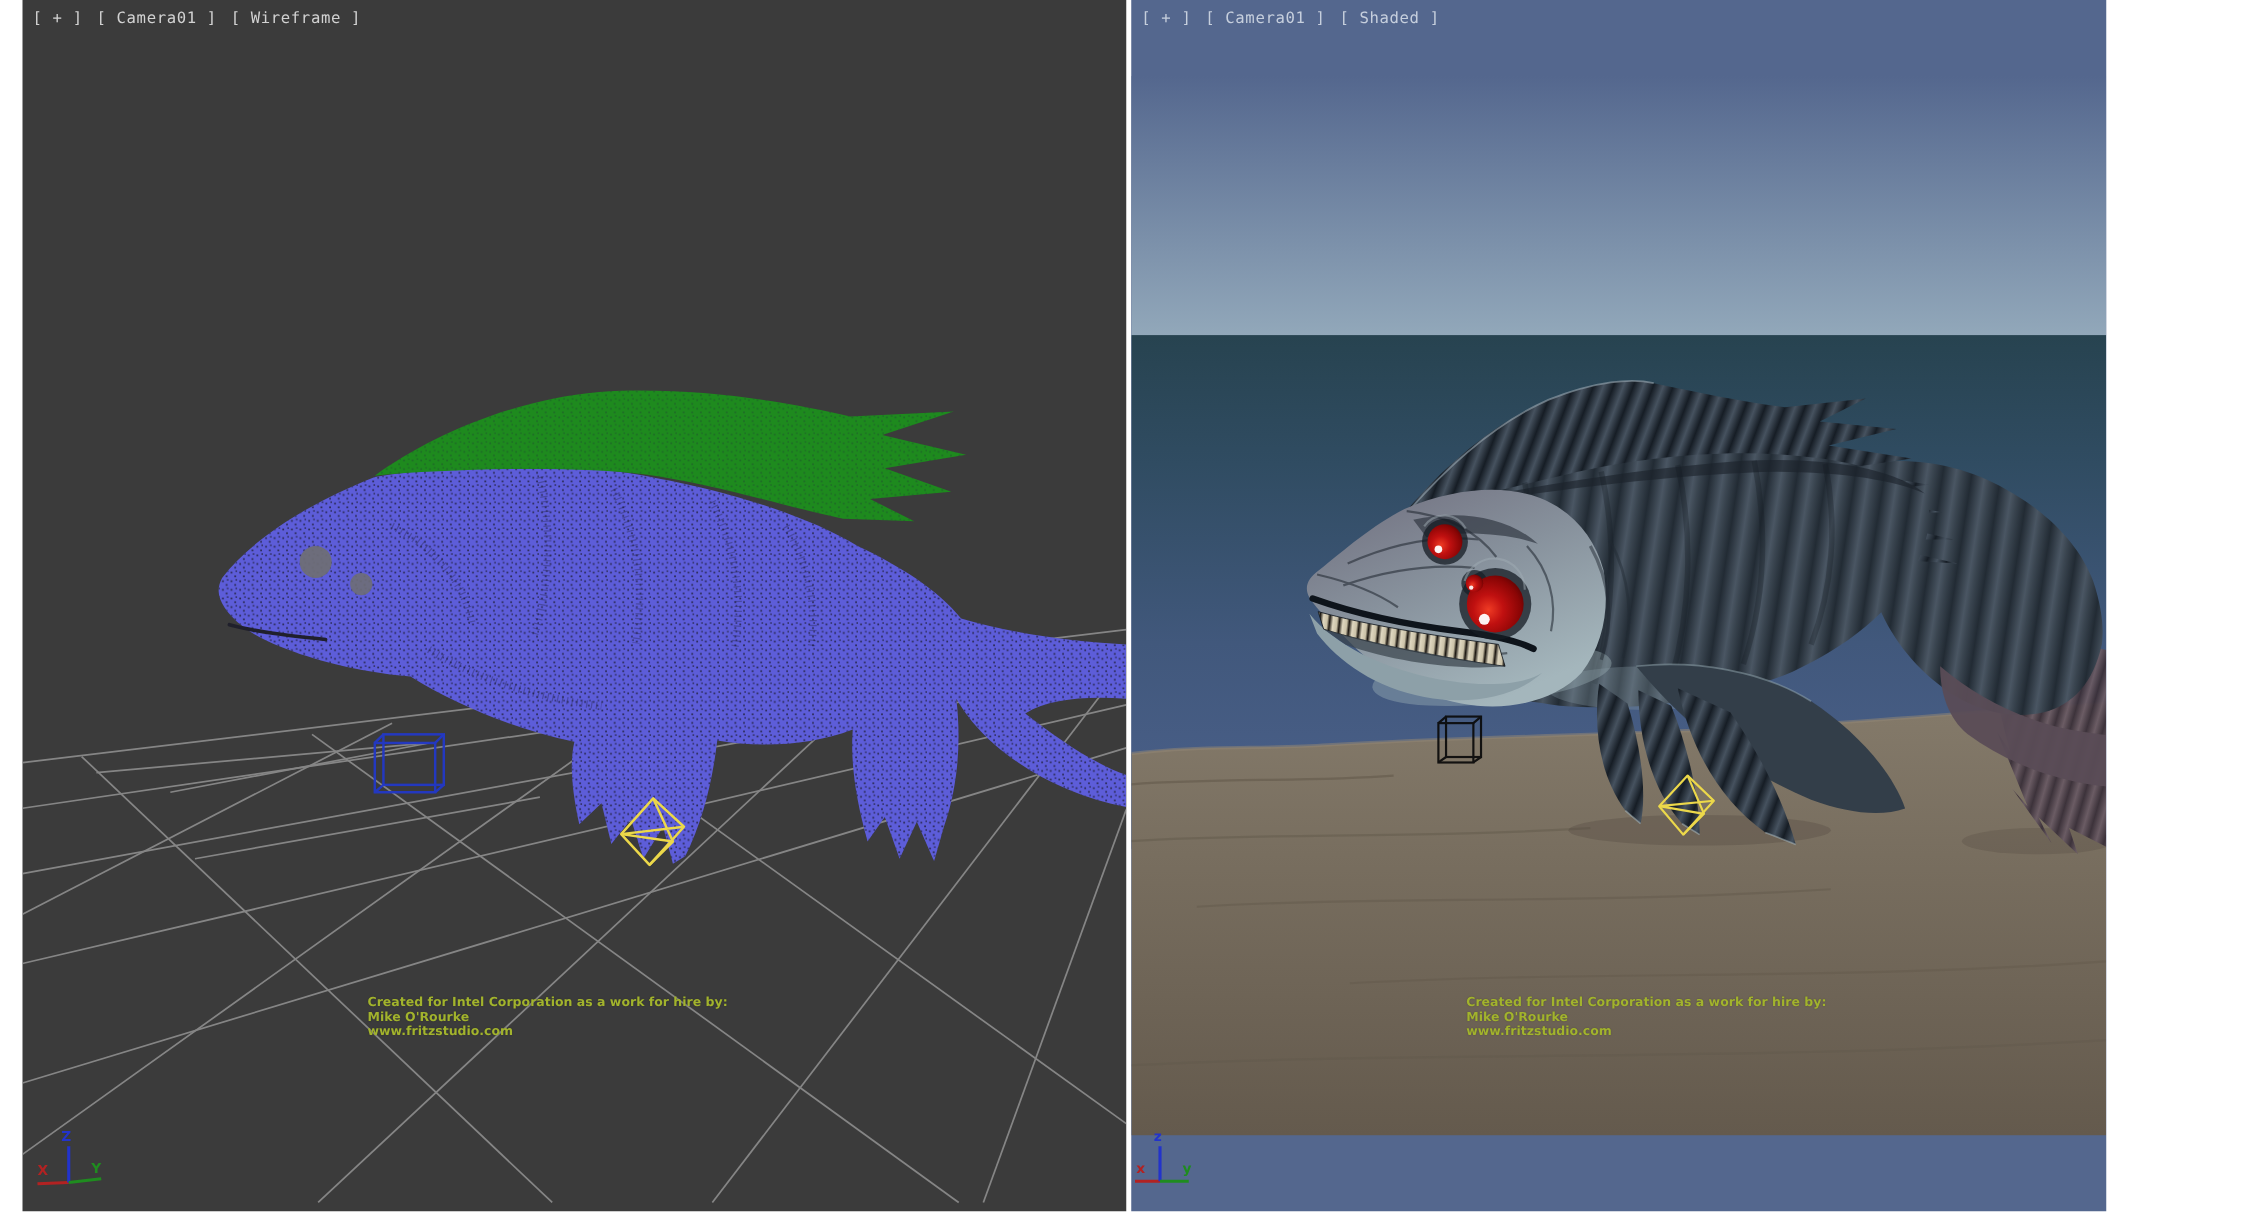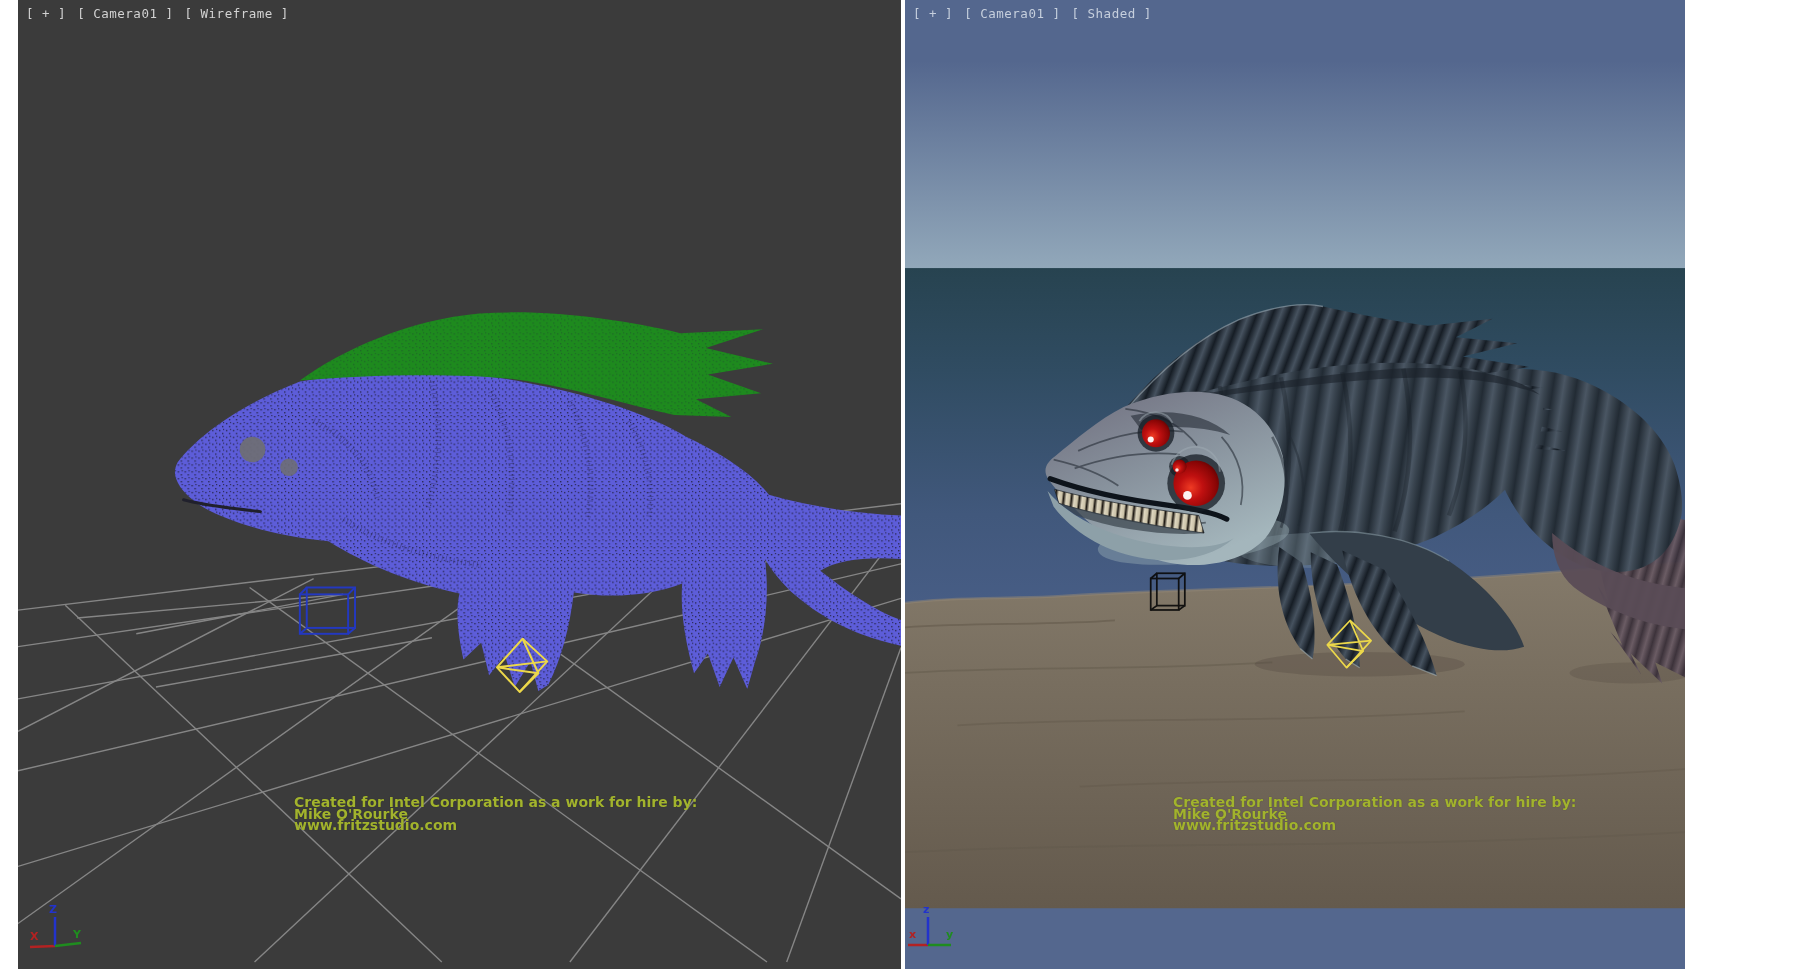--- a/index.html
+++ b/index.html
@@ -8,21 +8,21 @@
   .viewport{position:absolute;top:0;height:969px;overflow:hidden;}
   .vp-left{left:6px;width:883px;background:#3b3b3b;margin-left:12px;}
   .vp-right{left:905px;width:780px;background:#54678e;}
   .scene{position:absolute;left:0;top:0;width:100%;height:100%;display:block;}
   .vp-label{position:absolute;left:8px;top:6px;font-family:"DejaVu Sans Mono",monospace;
             font-size:12.5px;letter-spacing:.5px;white-space:nowrap;user-select:none;}
   .vp-left .vp-label{color:#d2d2d2;}
   .vp-right .vp-label{color:#c6cfdd;}
   .vp-label span{margin-right:3px;cursor:pointer;}
   .credit{position:absolute;font-family:"DejaVu Sans",sans-serif;font-weight:bold;
-          font-size:14px;line-height:11.5px;color:#a2b32d;white-space:nowrap;
+          font-size:10px;line-height:11.5px;color:#a2b32d;white-space:nowrap;
           text-shadow:0 0 1px rgba(0,0,0,.35);}
   .vp-left .credit{left:276px;top:797px;}
   .vp-right .credit{left:268px;top:797px;}
   .axis{position:absolute;left:0;bottom:0;width:80px;height:70px;}
   .axis text{font-family:"DejaVu Sans",sans-serif;font-size:11px;font-weight:bold;}
 </style>
 </head>
 <body>
 
 <div class="stage">

